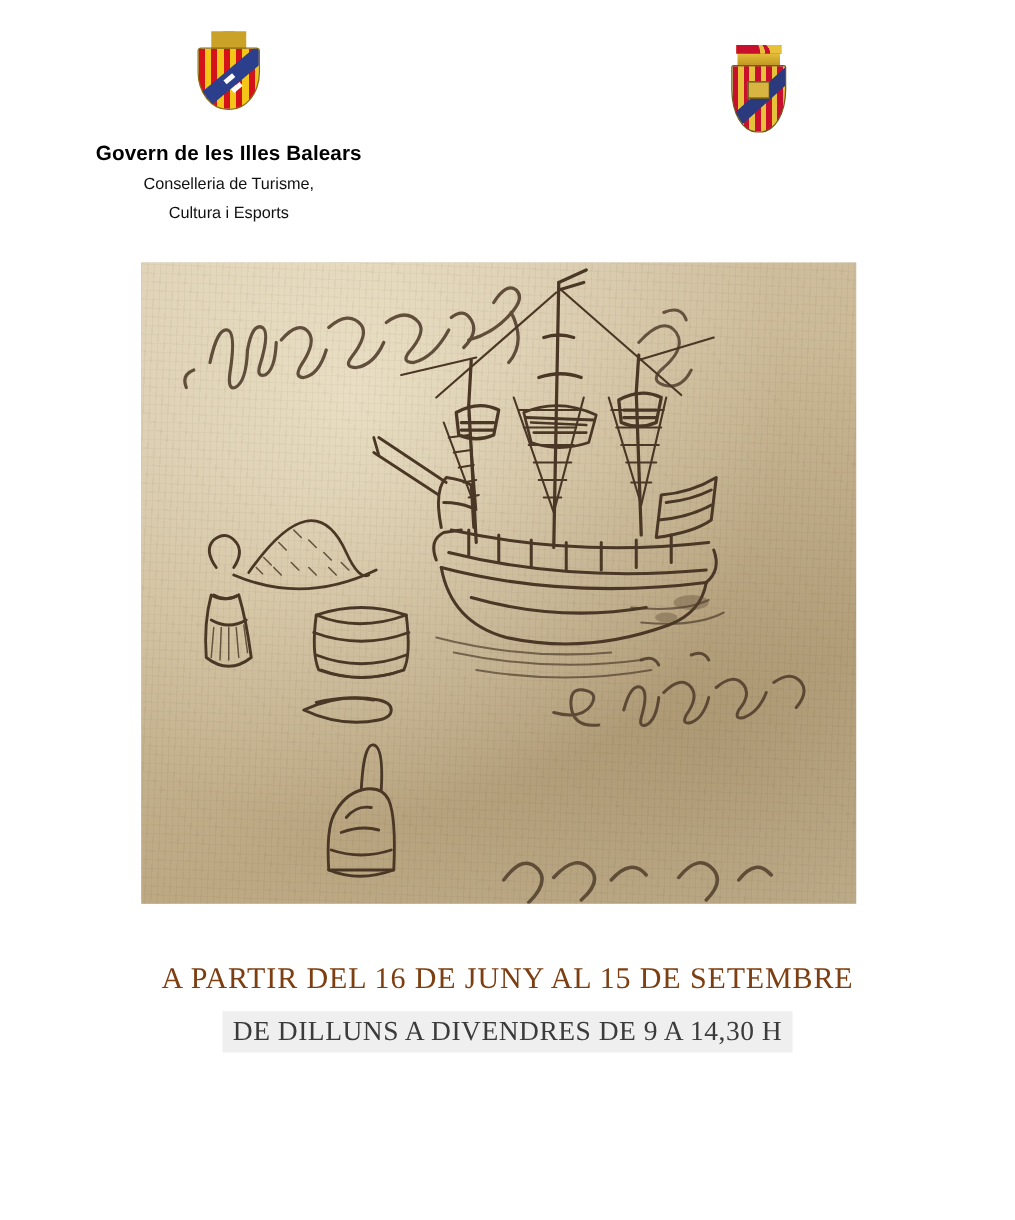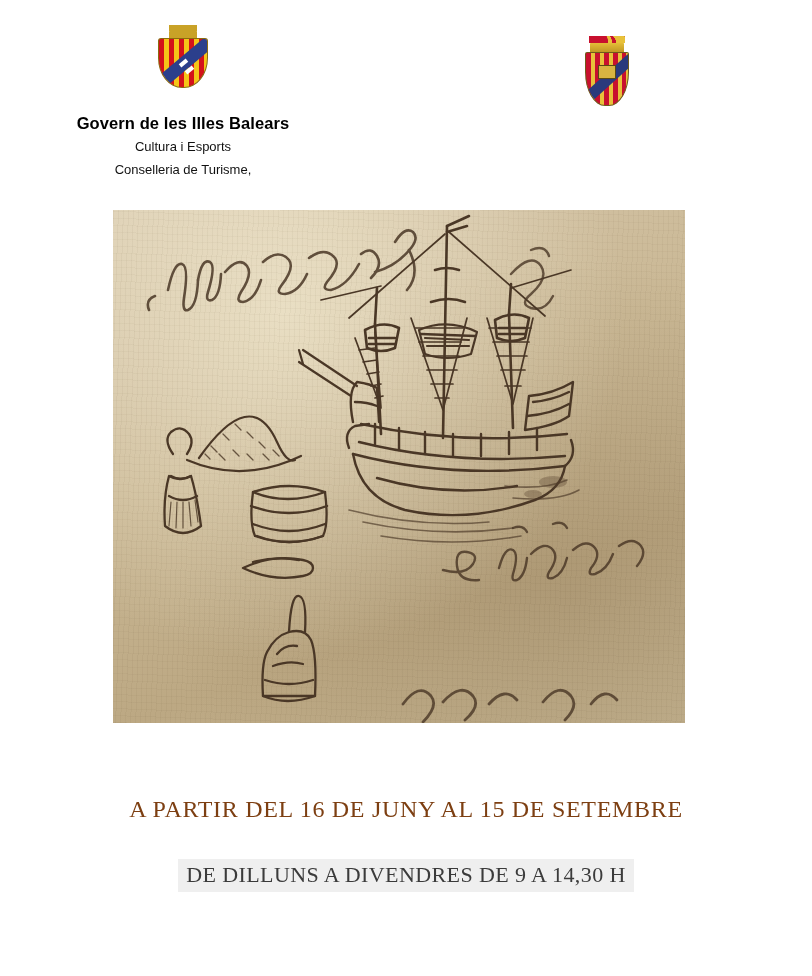--- a/index.html
+++ b/index.html
@@ -240,24 +240,23 @@
     font-family: "Liberation Serif", serif;
     font-size: 36px;
     color: #7d3f12;
     letter-spacing: 1.6px;
   }
   .subline {
     font-family: "Liberation Serif", serif;
     font-size: 24px;
     color: #7d3f12;
     letter-spacing: 0.7px;
-    margin-top: 26px;
   }
   .hours-wrap {
-    margin-top: 36px;
+    margin-top: 12px;
     display: flex;
     justify-content: center;
   }
   .hours {
     font-family: "Liberation Serif", serif;
     font-size: 22px;
     color: #3b3b3b;
     letter-spacing: 0.4px;
     background: #efefef;
     padding: 3px 8px 4px 8px;
@@ -273,22 +272,22 @@
       <div class="shield-gov">
         <div class="crown"></div>
         <div class="body">
           <div class="bend"></div>
           <div class="bar"></div>
           <div class="bar bar2"></div>
         </div>
       </div>
     </div>
     <div class="gov-title">Govern de les Illes Balears</div>
+    <div class="gov-sub">Conselleria de Turisme,</div>
     <div class="gov-sub">Cultura i Esports</div>
-    <div class="gov-sub">Conselleria de Turisme,</div>
   </div>
 
   <div class="arxiu-block">
     <div class="arxiu-shield-wrap">
       <div class="shield-mall">
         <div class="crown"></div>
         <div class="body">
           <div class="bend"></div>
         </div>
         <div class="castle"></div>

